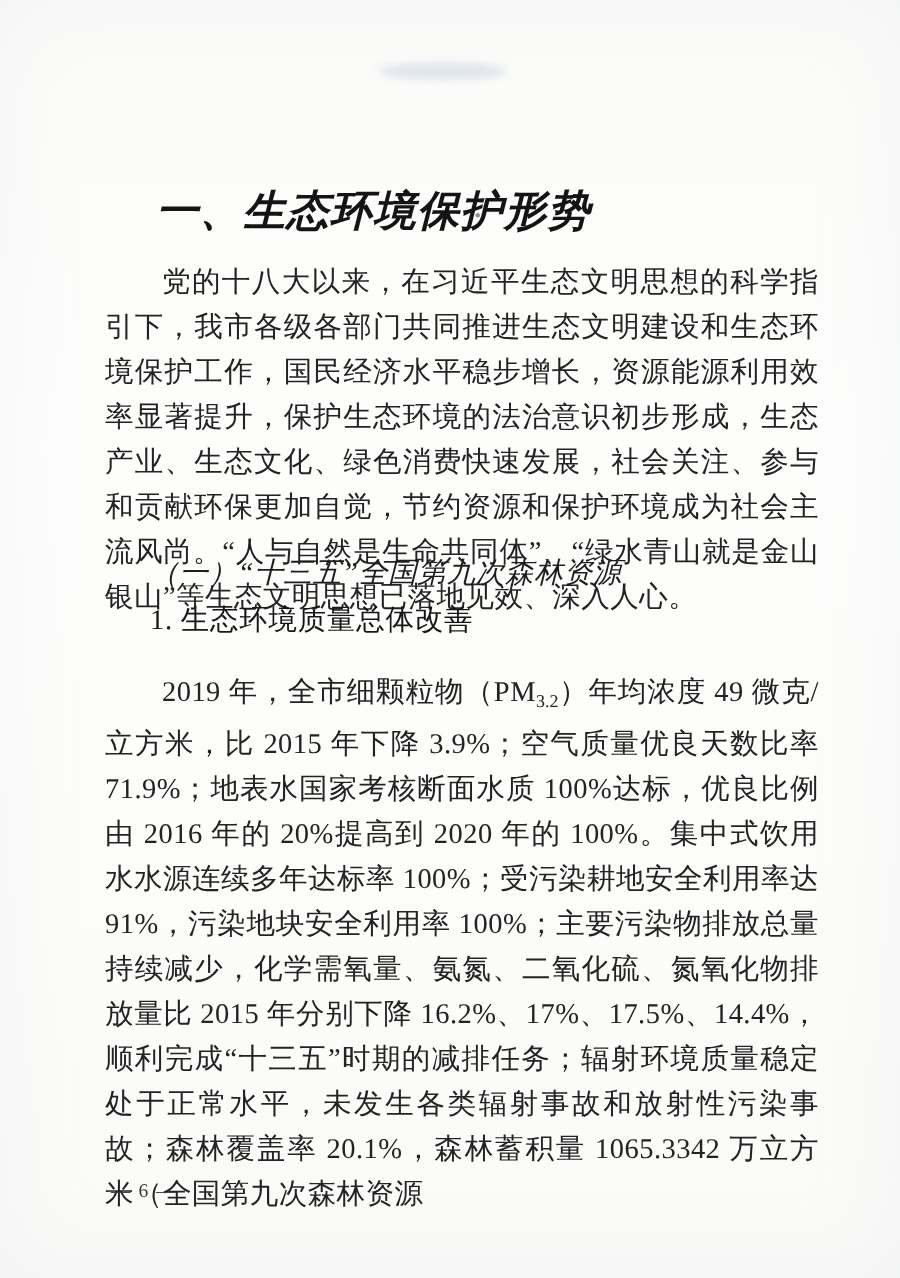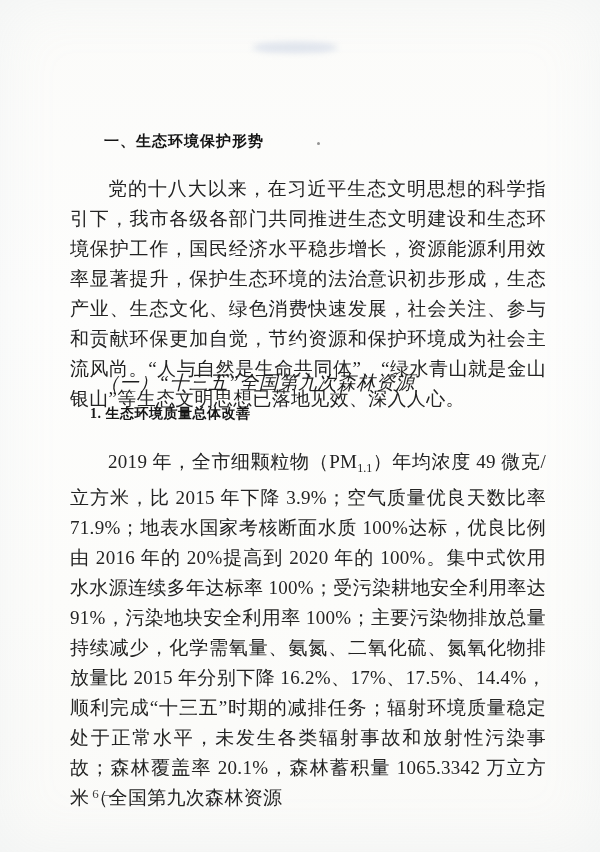--- a/index.html
+++ b/index.html
@@ -29,25 +29,26 @@
     background: rgba(150, 170, 205, 0.28);
     border-radius: 50%;
     filter: blur(3px);
   }
   .heading {
     position: absolute;
     left: 104px;
     top: 129px;
     margin: 0;
     font-family: "Liberation Sans", sans-serif;
-    font-size: 15px;
+    font-size: 28px;
     font-weight: 700;
     letter-spacing: 1px;
     color: #141414;
     line-height: 24px;
+    font-style: italic;
   }
   .speck {
     position: absolute;
     left: 317px;
     top: 142px;
     width: 3px;
     height: 3px;
     background: #666;
     border-radius: 50%;
     opacity: 0.7;
@@ -80,24 +81,24 @@
     font-weight: 400;
     letter-spacing: 0.5px;
     color: #1d1d1d;
   }
   .sub-heading-2 {
     position: absolute;
     left: 62px;
     top: 399px;
     width: 476px;
     margin: 0;
-    font-size: 14px;
+    font-size: 19px;
     line-height: 30px;
     text-indent: 2em;
-    font-weight: 700;
+    font-weight: 400;
     letter-spacing: 0.5px;
     color: #161616;
   }
   .subscript {
     font-size: 12px;
     vertical-align: -4px;
     letter-spacing: 0;
   }
   .page-number {
     position: absolute;
@@ -119,18 +120,18 @@
   <h1 class="heading">一、生态环境保护形势</h1>
   <div class="speck"></div>
 
   <p class="body-text para-1">党的十八大以来，在习近平生态文明思想的科学指引下，我市各级各部门共同推进生态文明建设和生态环境保护工作，国民经济水平稳步增长，资源能源利用效率显著提升，保护生态环境的法治意识初步形成，生态产业、生态文化、绿色消费快速发展，社会关注、参与和贡献环保更加自觉，节约资源和保护环境成为社会主流风尚。“人与自然是生命共同体”、“绿水青山就是金山银山”等生态文明思想已落地见效、深入人心。</p>
 
   <h2 class="sub-heading-1">（一）“十三五”全国第九次森林资源</h2>
 
   <h3 class="sub-heading-2">1. 生态环境质量总体改善</h3>
 
   <p class="body-text para-2">
-    <span>2019 年，全市细颗粒物（PM</span><span class="subscript">1.1</span><span>）年均浓度 49 微克/立方米，比 2015 年下降 3.9%；空气质量优良天数比率 71.9%；地表水国家考核断面水质 100%达标，优良比例由 2016 年的 20%提高到 2020 年的 100%。集中式饮用水水源连续多年达标率 100%；受污染耕地安全利用率达 91%，污染地块安全利用率 100%；主要污染物排放总量持续减少，化学需氧量、氨氮、二氧化硫、氮氧化物排放量比 2015 年分别下降 16.2%、17%、17.5%、14.4%，顺利完成“十三五”时期的减排任务；辐射环境质量稳定处于正常水平，未发生各类辐射事故和放射性污染事故；森林覆盖率 20.1%，森林蓄积量 1065.3342 万立方米（全国第九次森林资源</span>
+    <span>2019 年，全市细颗粒物（PM</span><span class="subscript">3.2</span><span>）年均浓度 49 微克/立方米，比 2015 年下降 3.9%；空气质量优良天数比率 71.9%；地表水国家考核断面水质 100%达标，优良比例由 2016 年的 20%提高到 2020 年的 100%。集中式饮用水水源连续多年达标率 100%；受污染耕地安全利用率达 91%，污染地块安全利用率 100%；主要污染物排放总量持续减少，化学需氧量、氨氮、二氧化硫、氮氧化物排放量比 2015 年分别下降 16.2%、17%、17.5%、14.4%，顺利完成“十三五”时期的减排任务；辐射环境质量稳定处于正常水平，未发生各类辐射事故和放射性污染事故；森林覆盖率 20.1%，森林蓄积量 1065.3342 万立方米（全国第九次森林资源</span>
   </p>
 
   <div class="page-number">— 6 —</div>
 
 </div>
 
 </body></html>

